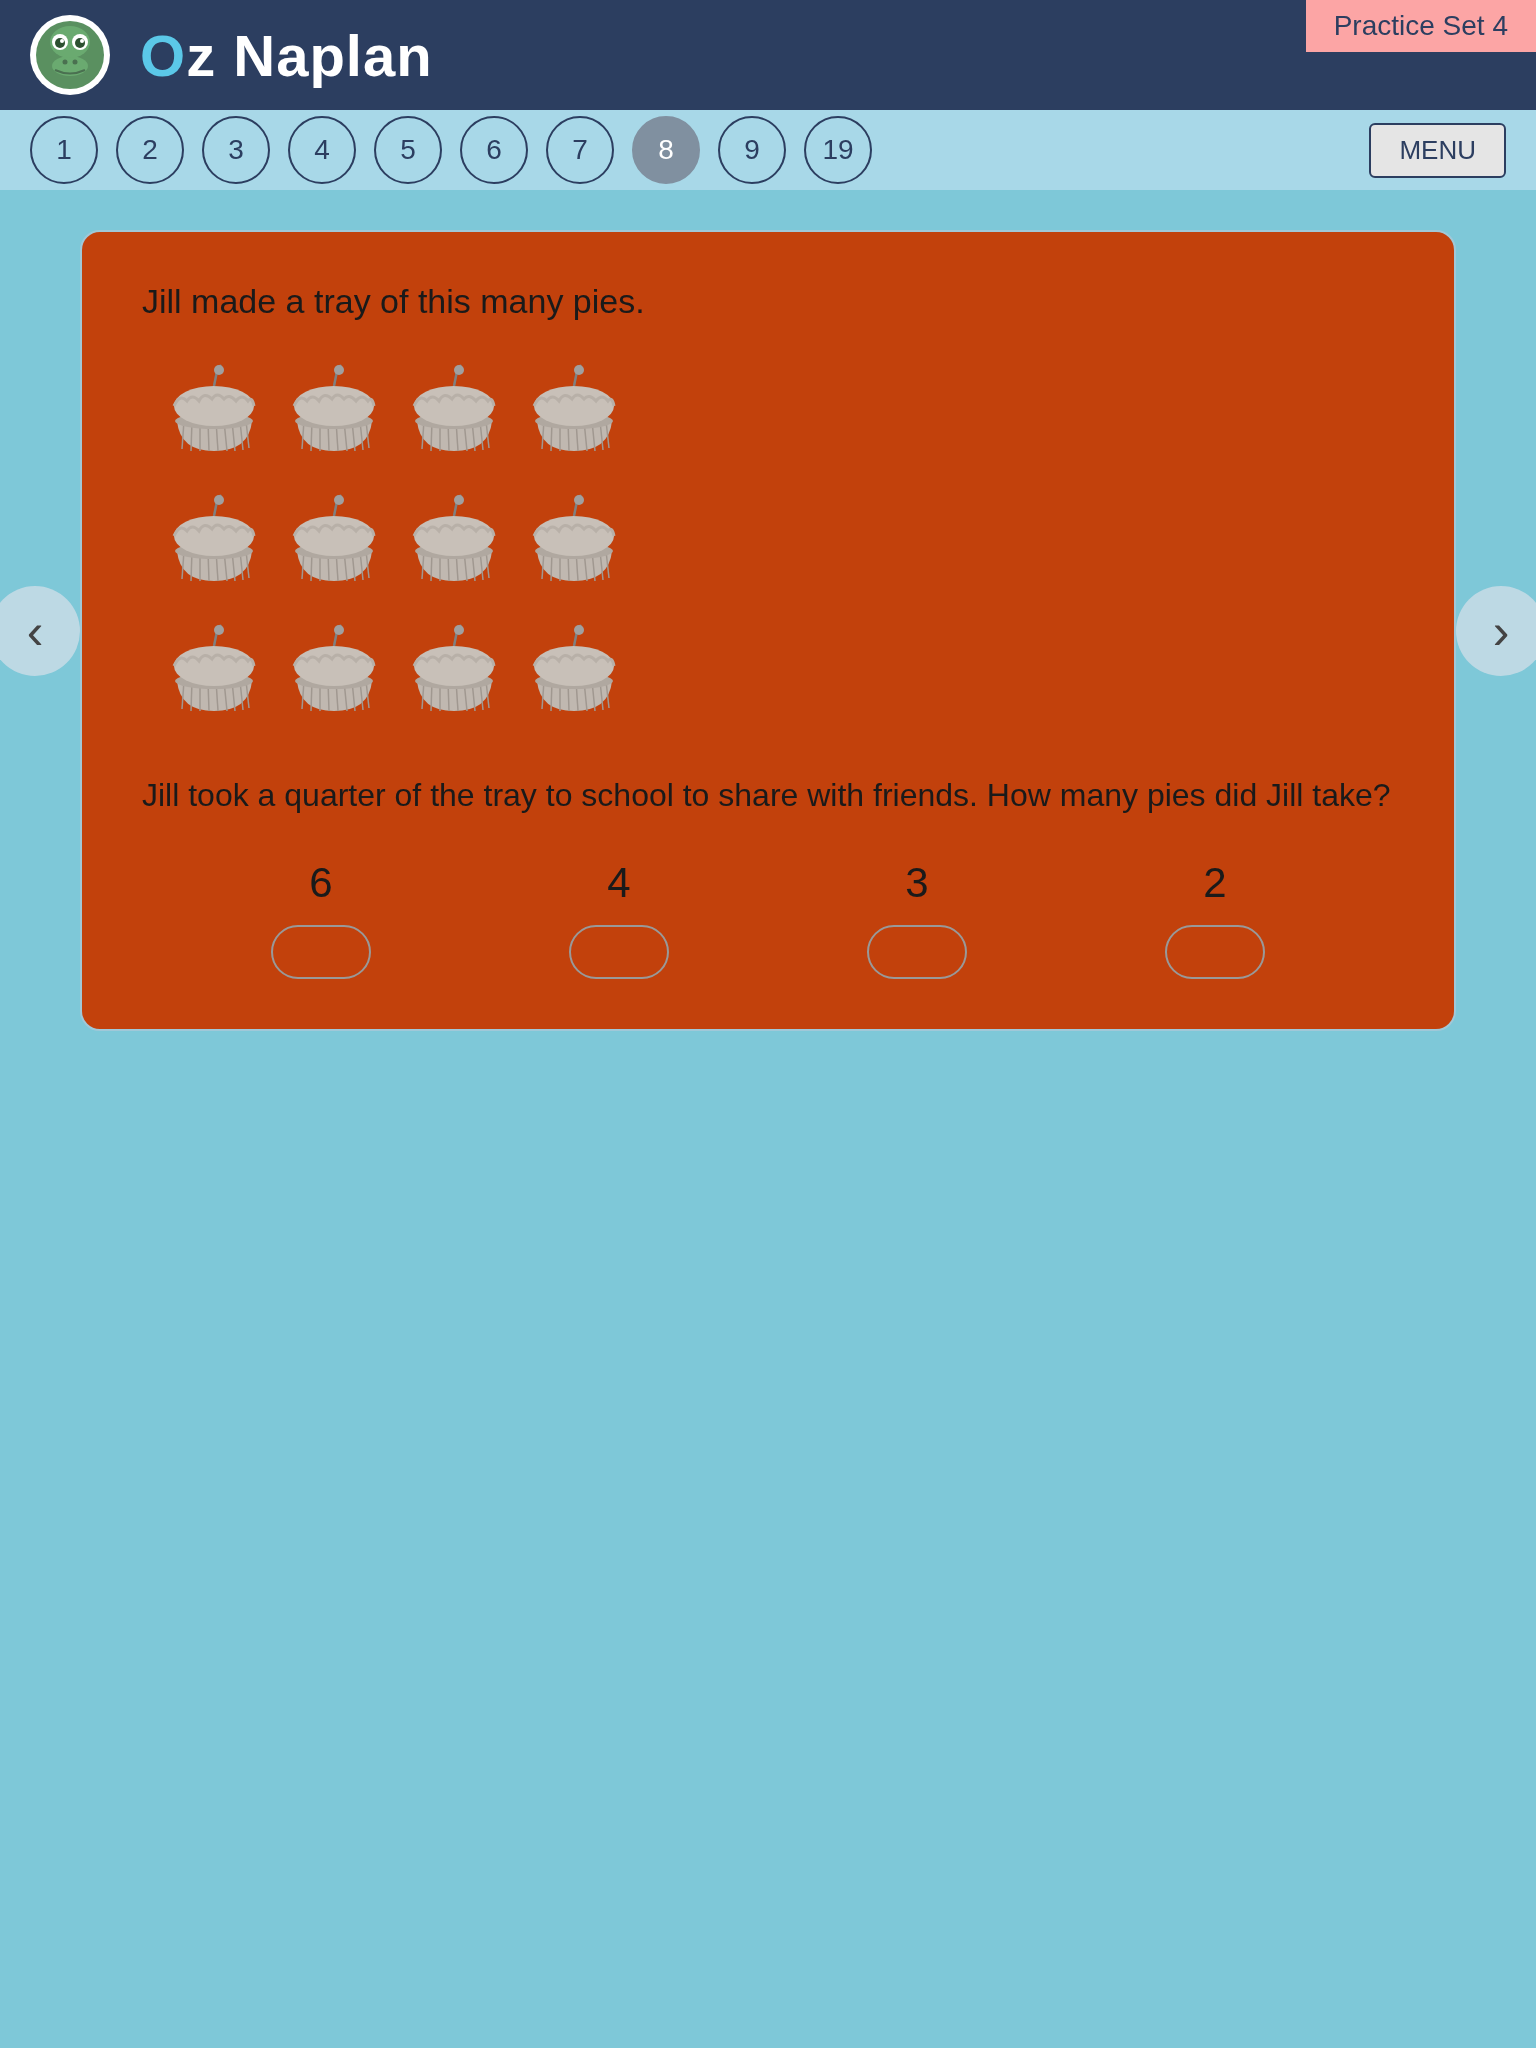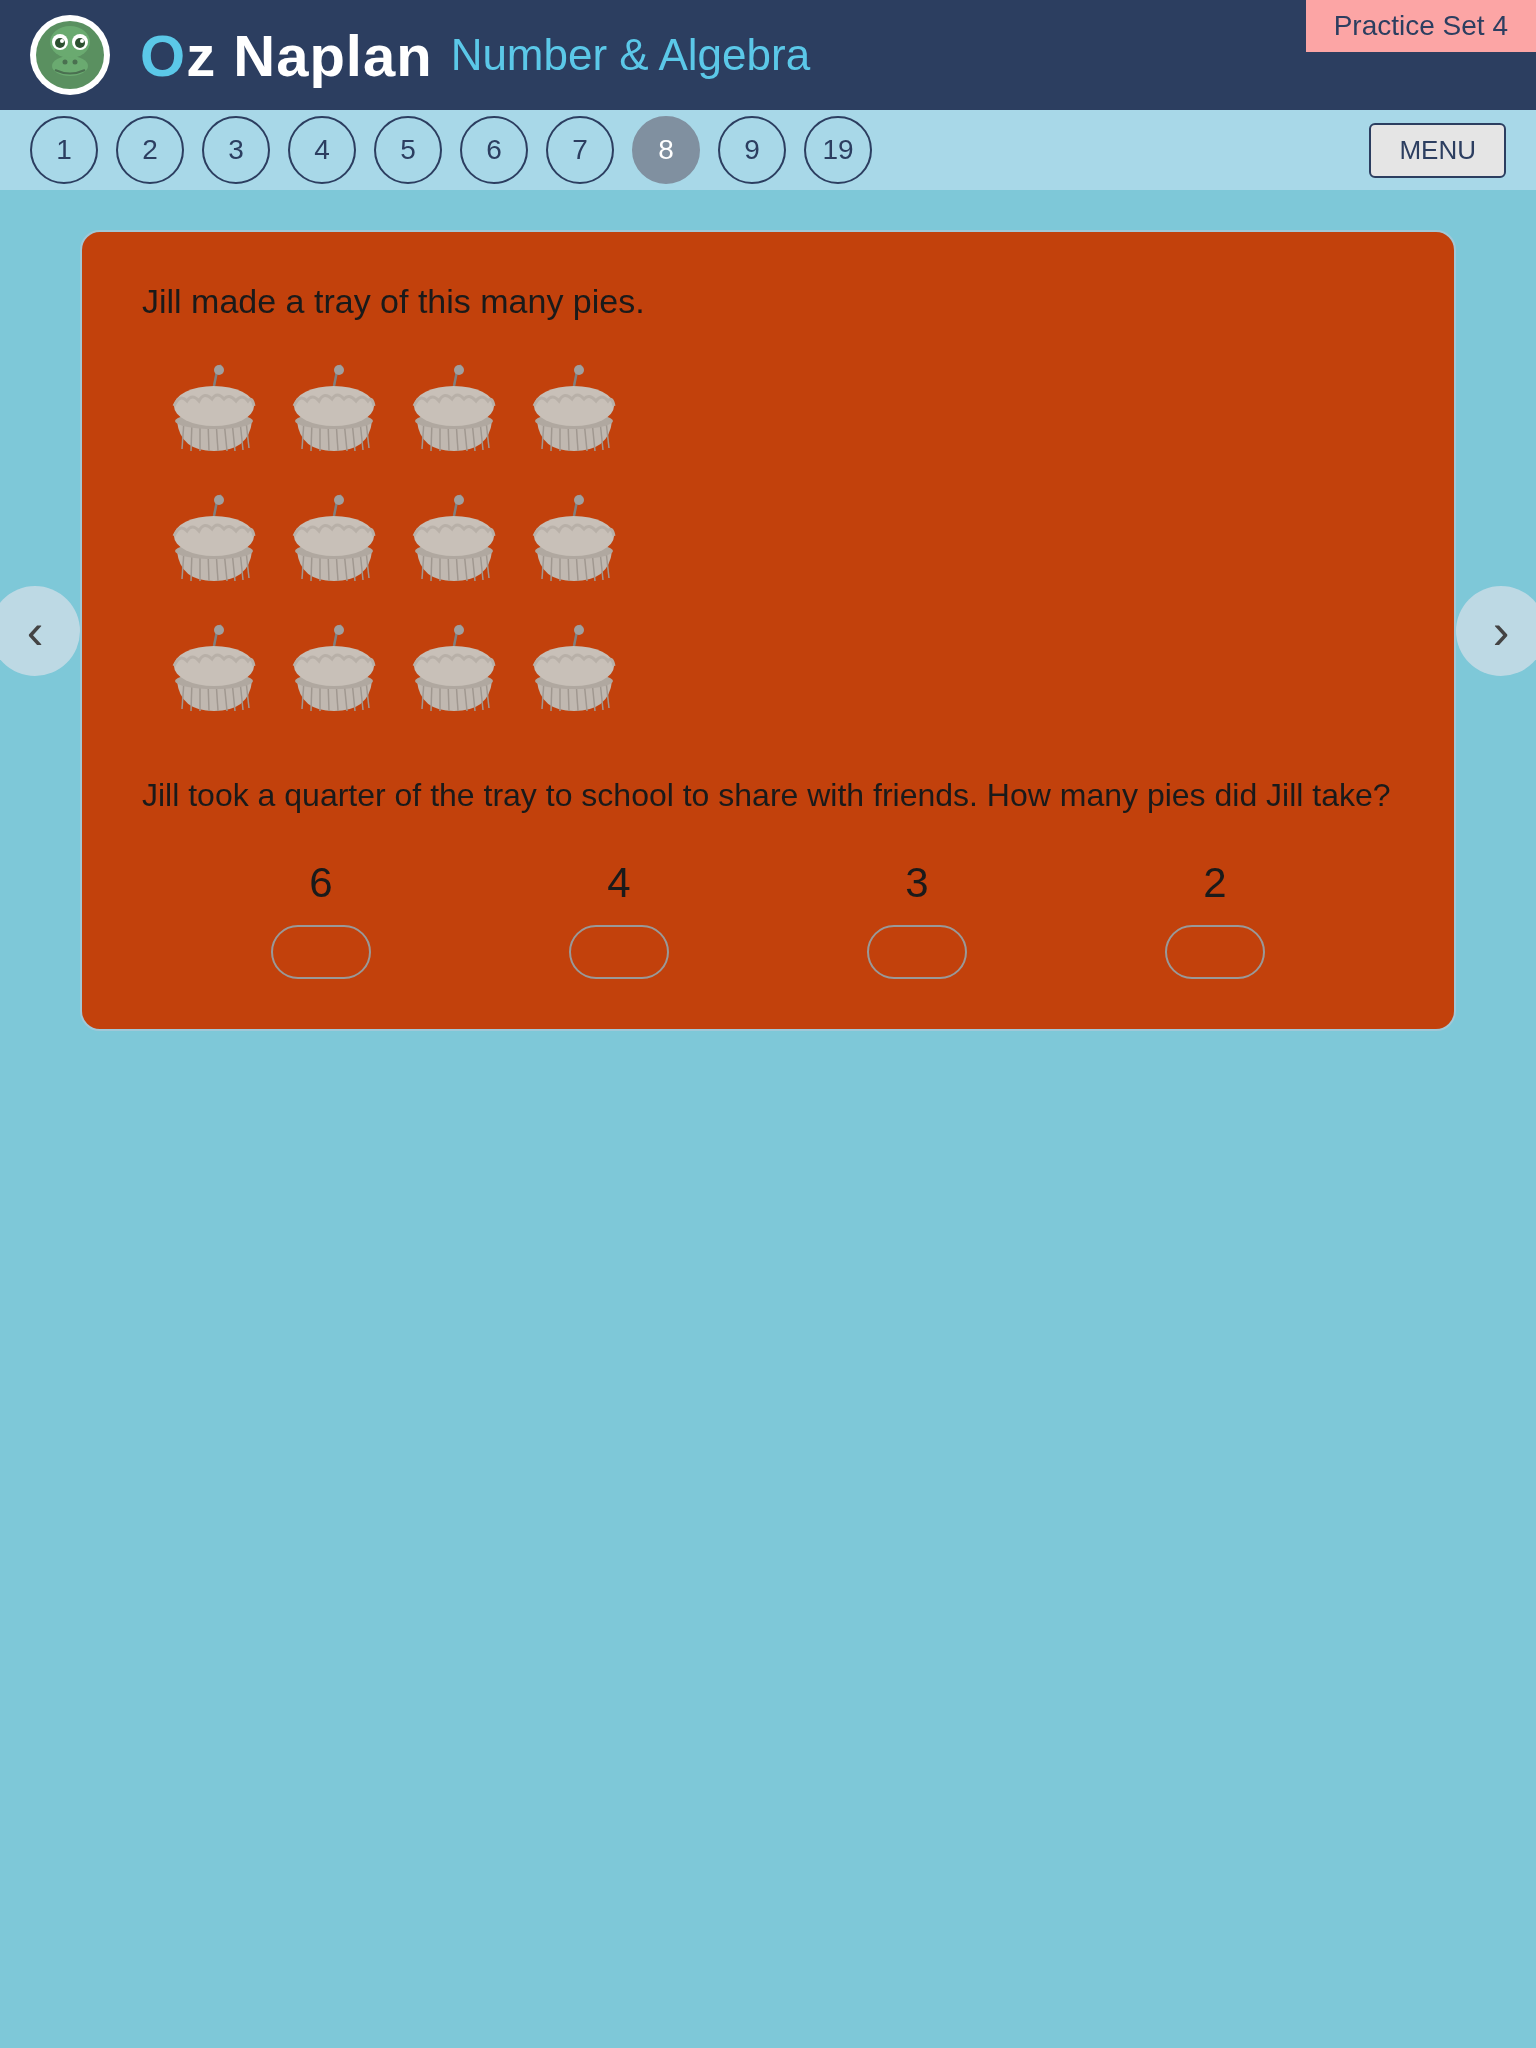--- a/index.html
+++ b/index.html
@@ -234,25 +234,24 @@
 
       <circle cx="27" cy="21" r="2" fill="white"></circle>
       <circle cx="47" cy="21" r="2" fill="white"></circle>
 
       <circle cx="30" cy="42" r="2.5" fill="#4a7050"></circle>
       <circle cx="40" cy="42" r="2.5" fill="#4a7050"></circle>
 
       <path d="M20 50 Q35 57 50 50" stroke="#4a7050" stroke-width="2" fill="none"></path>
     </svg>
   </div>
-  <div style="display:flex;align-items:center;gap:8px;">
+  <div style="display:flex;align-items:flex-end;gap:8px;">
     <span id="app-title">
       <span style="color:#5bc8e8;">O</span><span>z Naplan</span>
     </span>
-    <span id="subject-title">Number &amp; Algebra</span>
   </div>
 </div>
 
 <div id="nav-bar">
   <button class="nav-btn">1</button>
   <button class="nav-btn">2</button>
   <button class="nav-btn">3</button>
   <button class="nav-btn">4</button>
   <button class="nav-btn">5</button>
   <button class="nav-btn">6</button>

